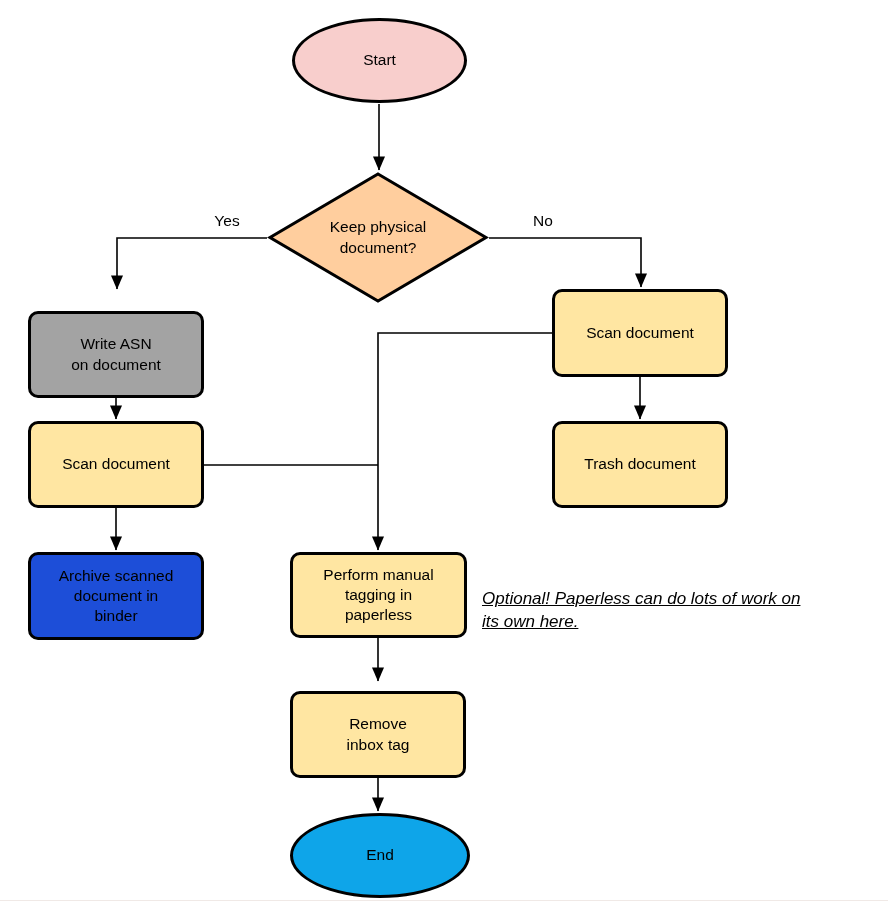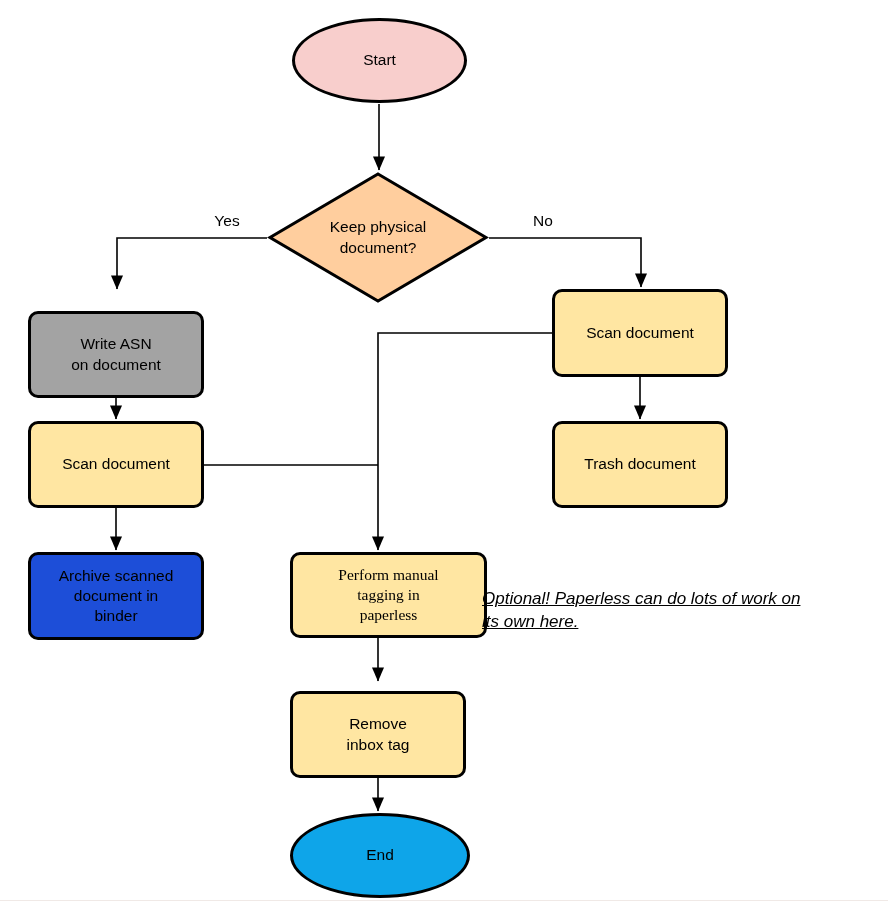--- a/index.html
+++ b/index.html
@@ -131,21 +131,21 @@
   </div>
 
   <div class="node process" style="left: 552px; top: 289px; width: 176px; height: 88px; background: rgb(255, 230, 162);">
     <span class="label">Scan document</span>
   </div>
 
   <div class="node process" style="left: 552px; top: 421px; width: 176px; height: 87px; background: rgb(255, 230, 162); text-align: center;">
     <span class="label">Trash document</span>
   </div>
 
-  <div class="node process" style="left: 290px; top: 552px; width: 197px; height: 86px; background: rgb(255, 230, 162); font-family: Liberation Serif, serif;">
+  <div class="node process" style="left: 290px; top: 552px; width: 177px; height: 86px; background: rgb(255, 230, 162);">
     <span class="label">Perform manual
 tagging in
 paperless</span>
   </div>
 
   <div class="note">Optional! Paperless can do lots of work on
 its own here.</div>
 
   <div class="node process" style="left: 290px; top: 683px; width: 176px; height: 87px; background: rgb(255, 230, 162); margin-top: 8px;">
     <span class="label">Remove

